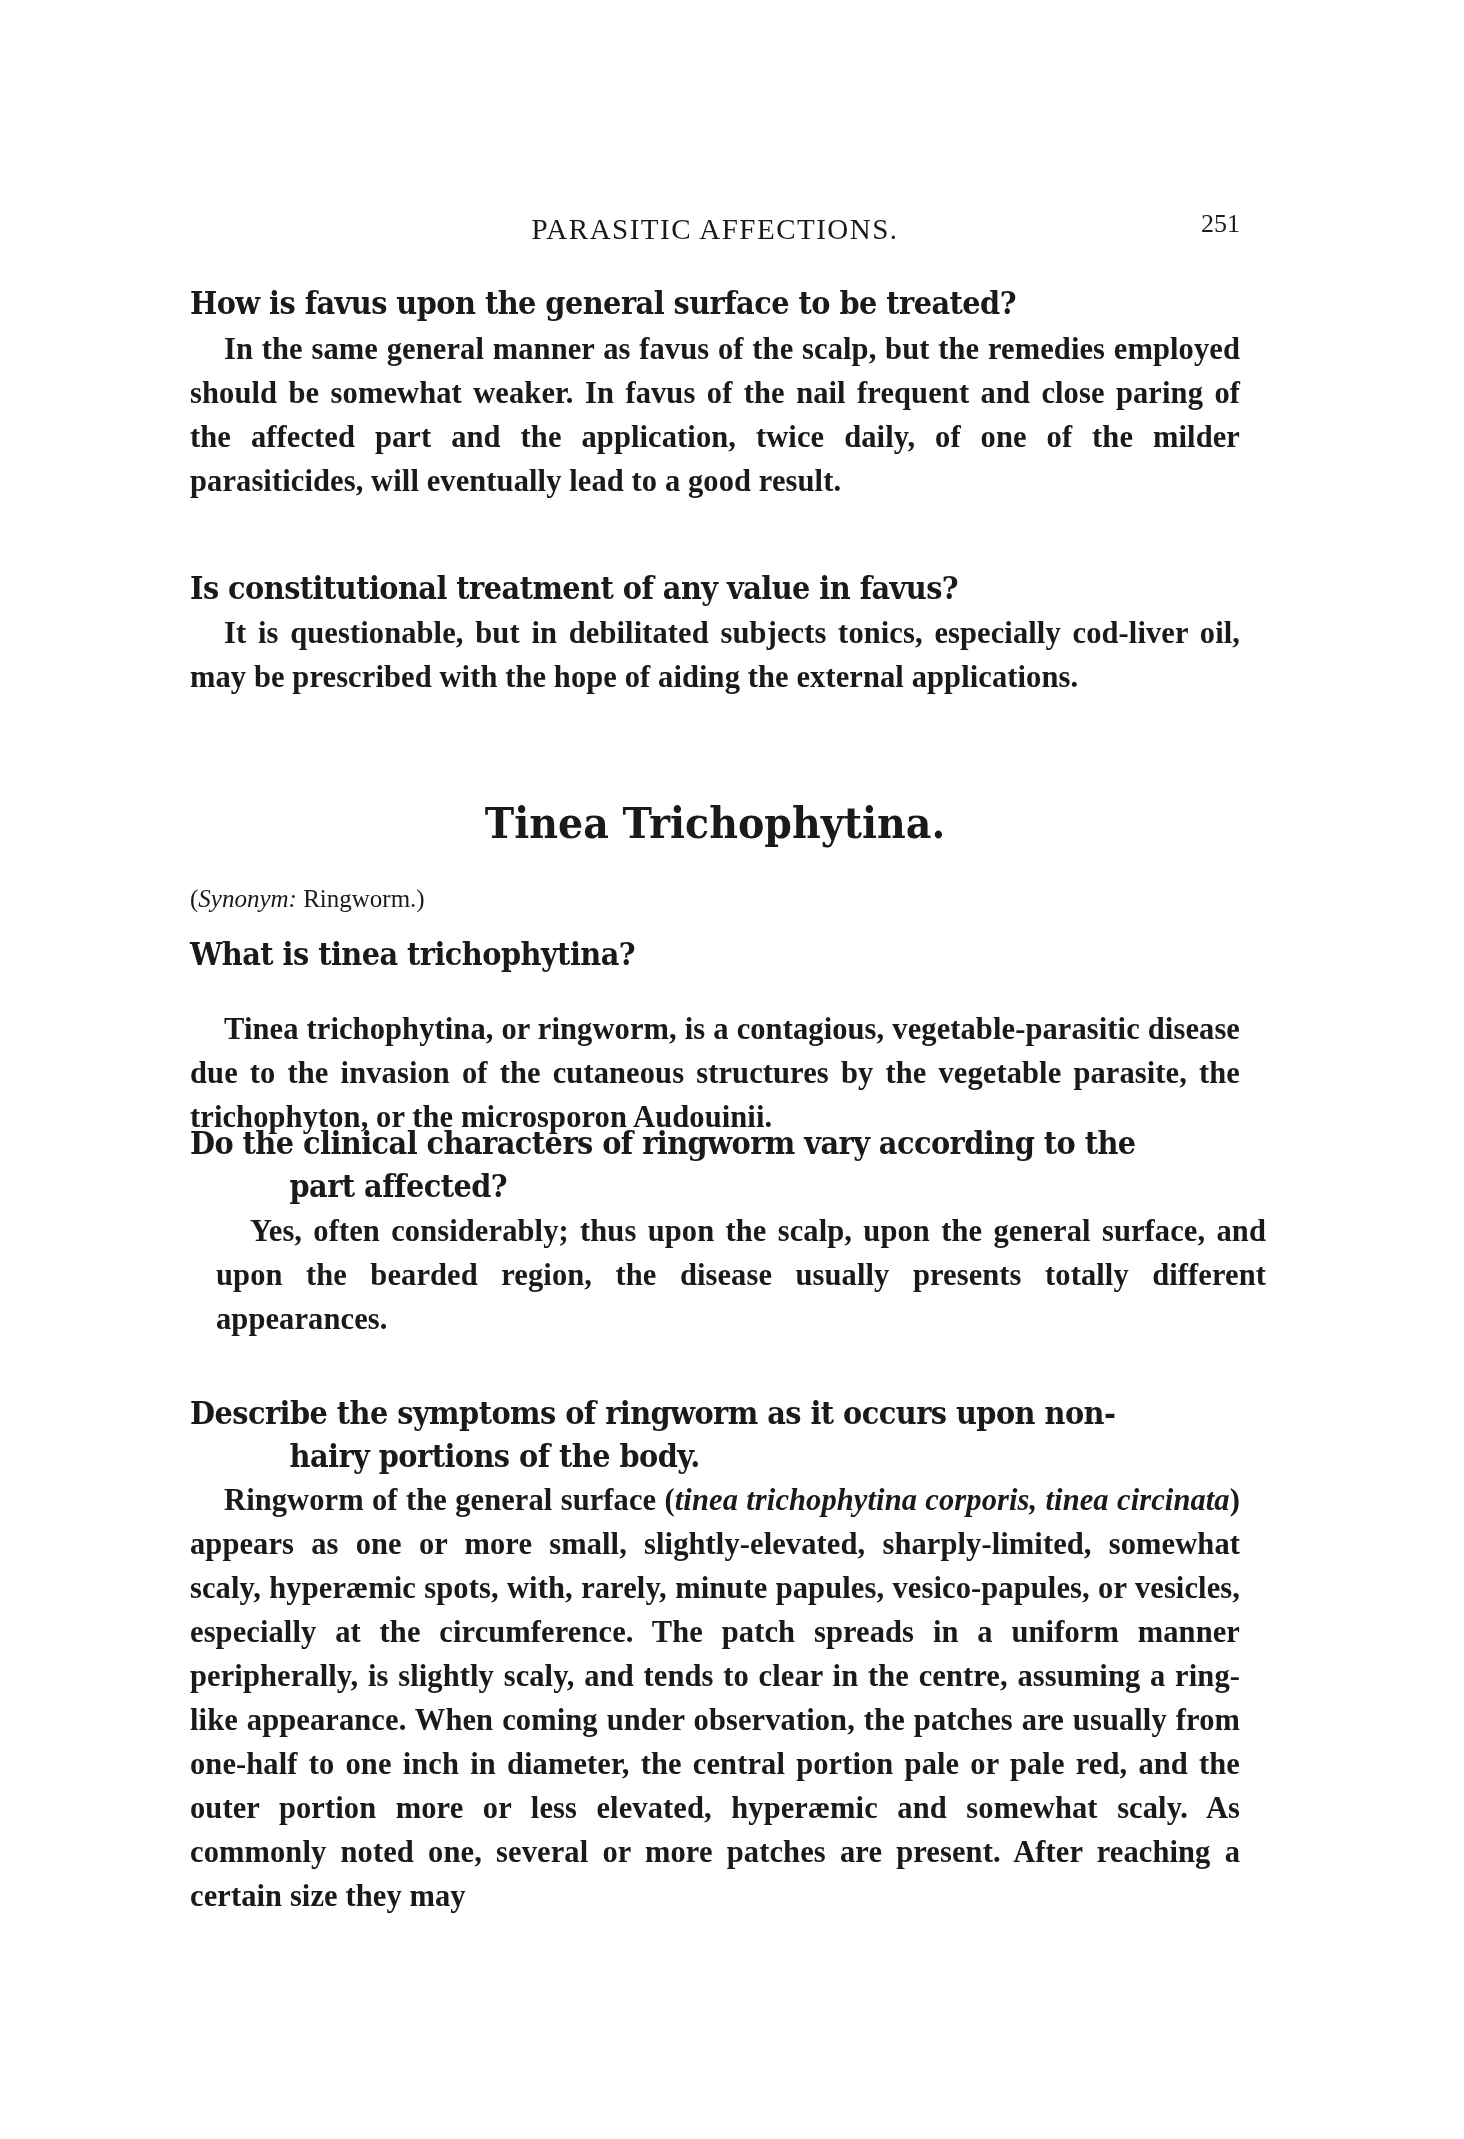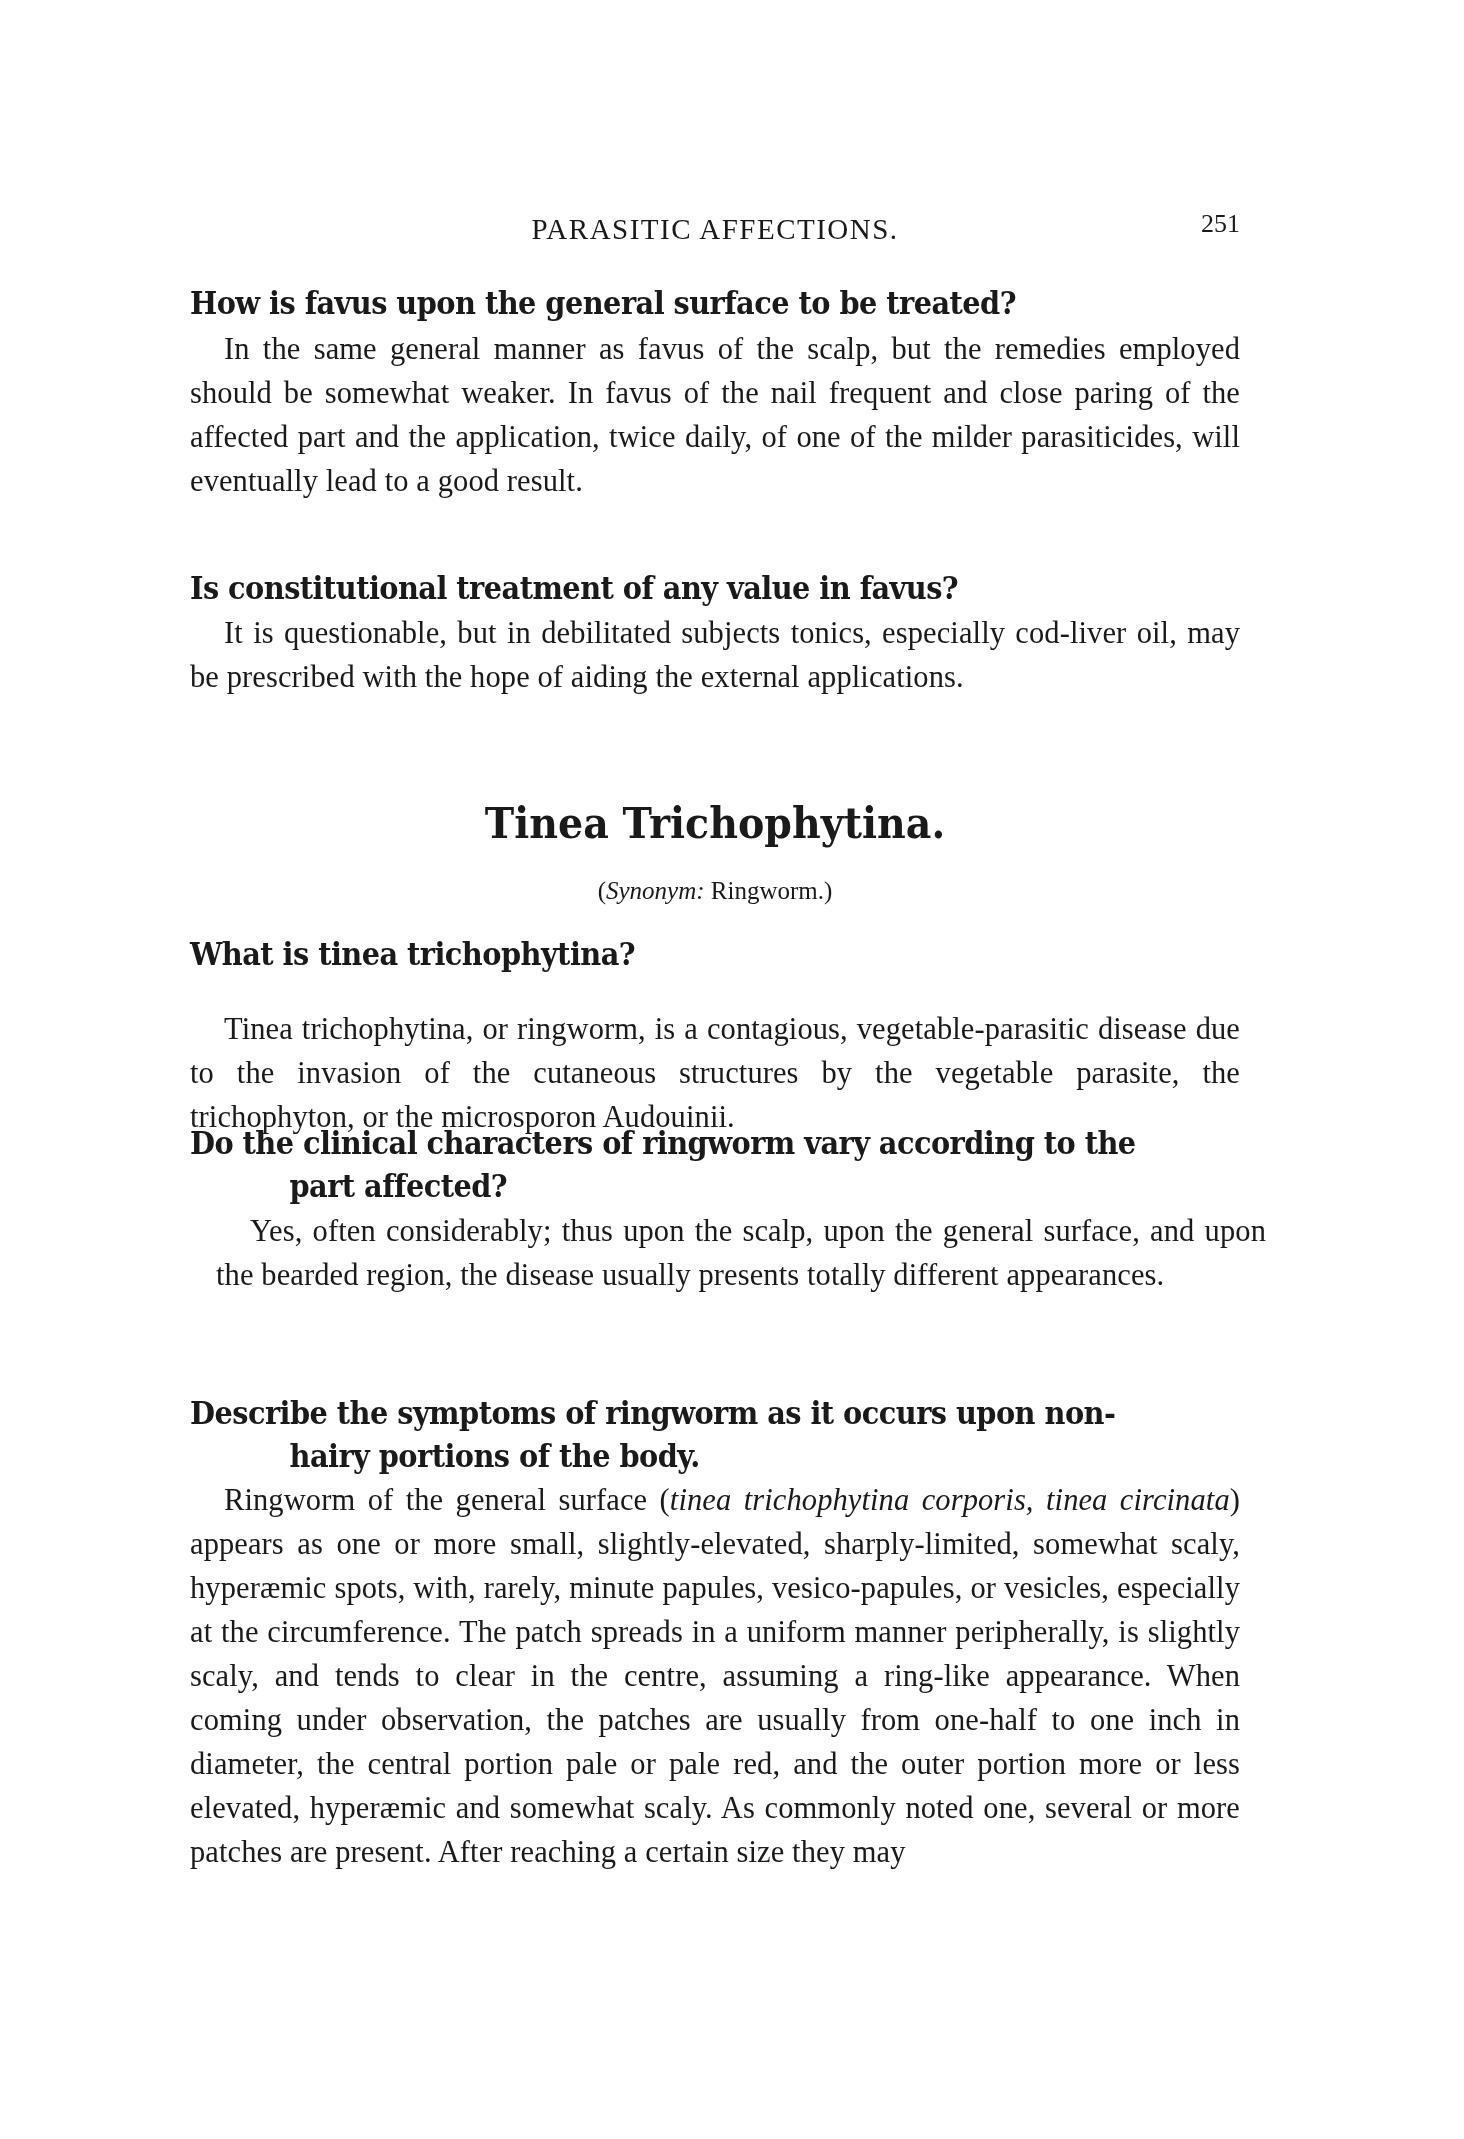--- a/index.html
+++ b/index.html
@@ -64,40 +64,42 @@
   .answer {
     position: absolute;
     left: 0;
     width: 1050px;
     font-family: "Liberation Serif", serif;
     font-size: 30.5px;
     line-height: 44px;
     text-align: justify;
     text-indent: 34px;
     letter-spacing: 0.1px;
+    font-weight: bold;
   }
   .answer.lastline-left { text-align-last: left; }
   .section-title {
     position: absolute;
     left: 0;
     width: 1050px;
     text-align: center;
     font-family: "DejaVu Serif", serif;
     font-weight: bold;
     font-size: 43px;
     transform: scaleX(0.92);
     transform-origin: center top;
   }
   .synonym {
     position: absolute;
     left: 0;
     width: 1050px;
-    text-align: center;
+    text-align: left;
     font-family: "Liberation Serif", serif;
     font-size: 25px;
+    margin-top: 8px;
   }
   .synonym i { font-style: italic; }
   .it { font-style: italic; }
 </style>
 </head>
 <body>
 
 <div class="page">
 
   <div class="running-head">

